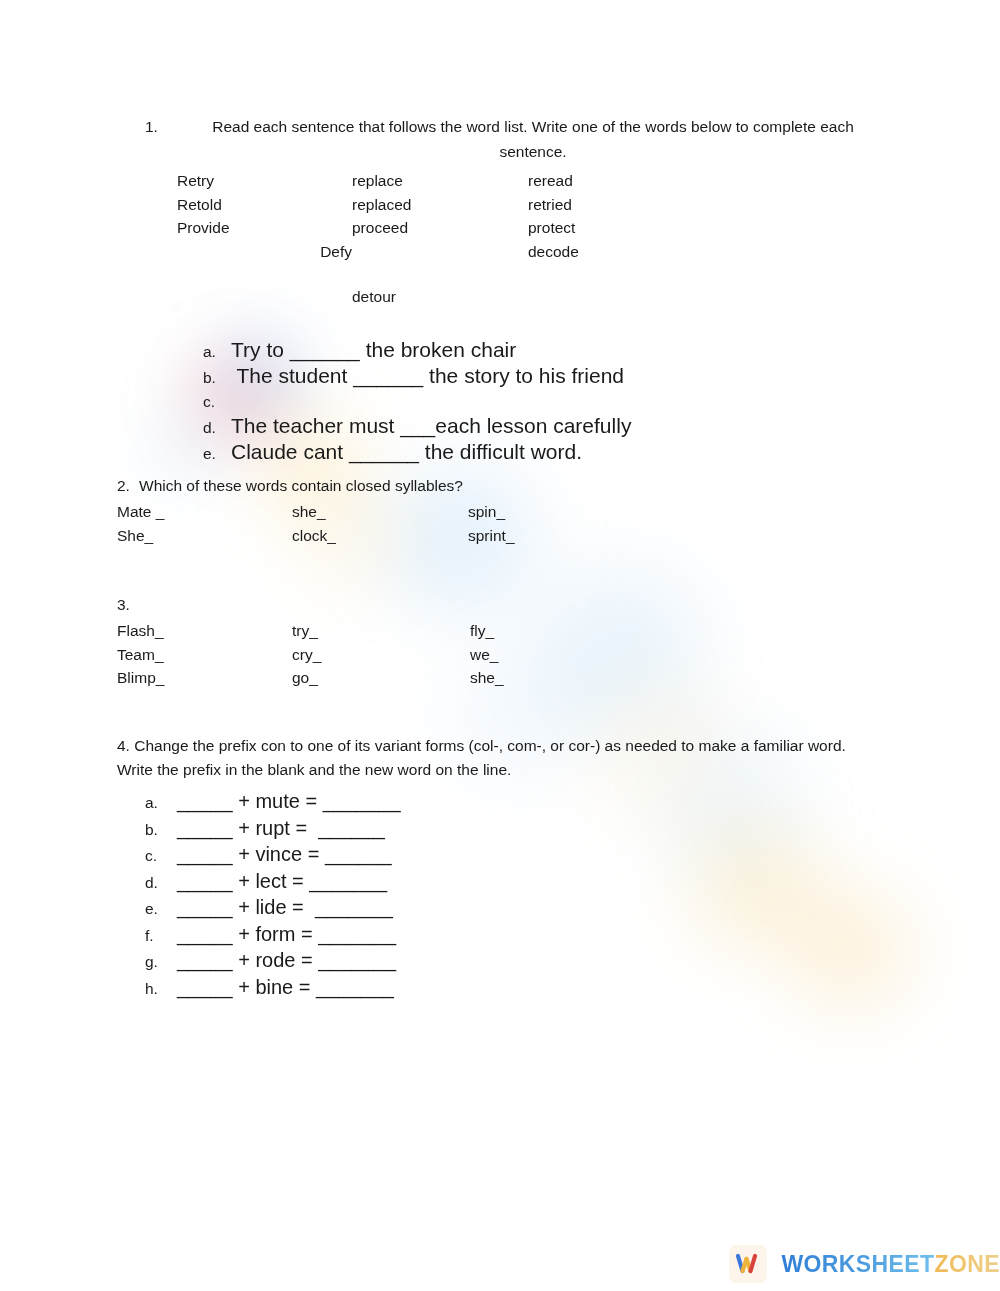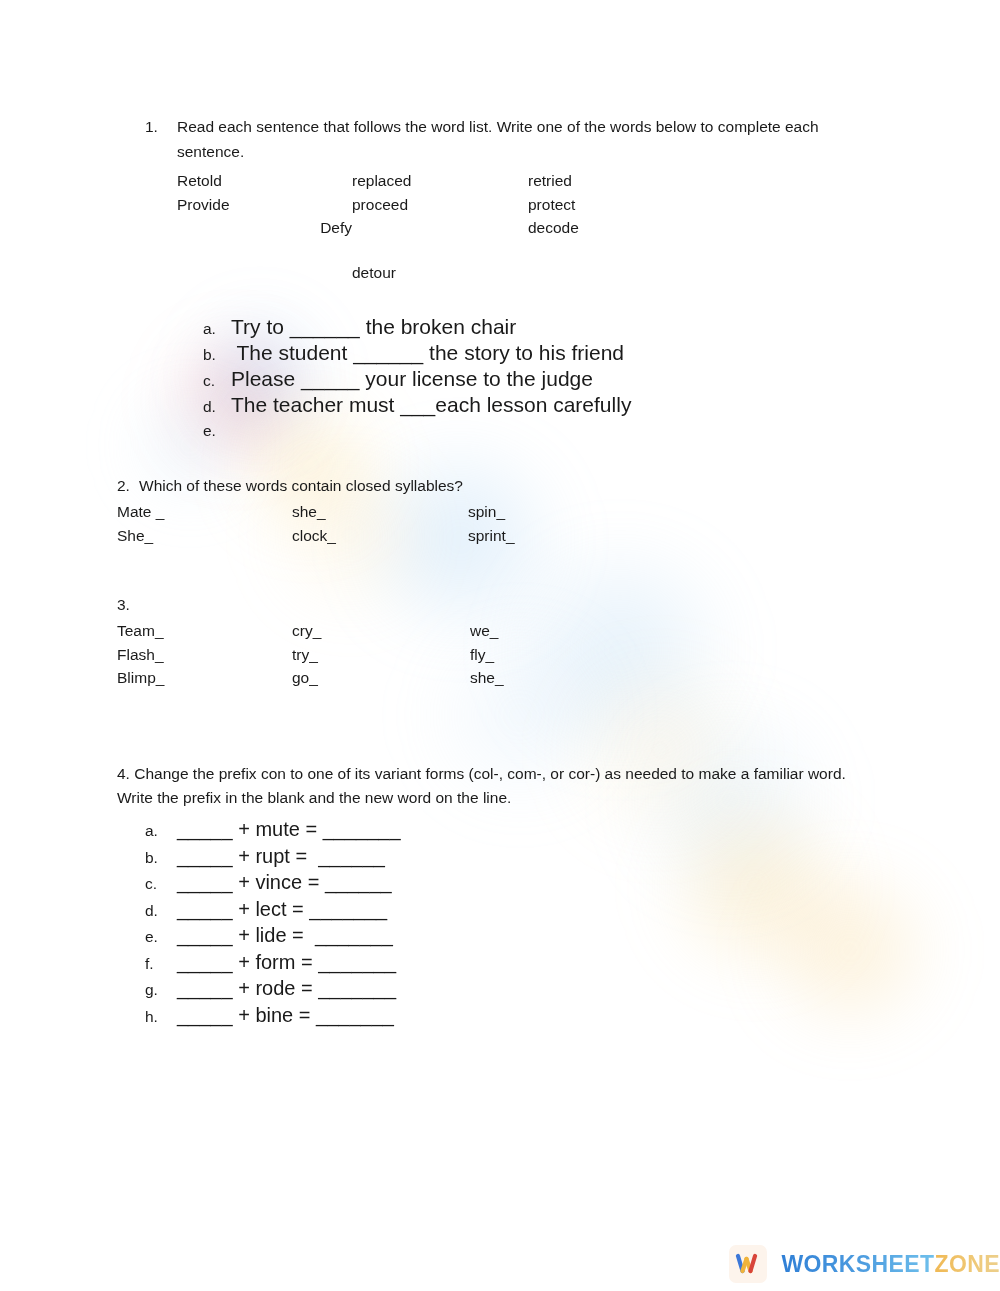--- a/index.html
+++ b/index.html
@@ -71,20 +71,21 @@
   }
   .num {
     width: 32px;
     flex: 0 0 32px;
     font-size: 15.5px;
     line-height: 25px;
   }
   .num-text {
     font-size: 15.5px;
     line-height: 25px;
+    text-align: center;
   }
 
   
   .wordgrid { display: block; }
   .wordgrid .wrow {
     display: flex;
     line-height: 23.5px;
   }
   .wordgrid .wcell {
     font-size: 15.5px;
@@ -190,20 +191,25 @@
   <div class="content">
 
     <div class="q-block" style="left:145px; top:114px; width:760px;">
       <div class="num-row">
         <div class="num">1.</div>
         <div class="num-text" style="width:712px;">Read each sentence that follows the word list. Write one of the words below to complete each sentence.</div>
       </div>
 
       <div class="wordgrid" style="margin-left:32px; margin-top:5px;">
         <div class="wrow">
+          <div class="wcell" style="width:175px;">Retry</div>
+          <div class="wcell" style="width:176px;">replace</div>
+          <div class="wcell">reread</div>
+        </div>
+        <div class="wrow">
           <div class="wcell" style="width:175px;">Retold</div>
           <div class="wcell" style="width:176px;">replaced</div>
           <div class="wcell">retried</div>
         </div>
         <div class="wrow">
           <div class="wcell" style="width:175px;">Provide</div>
           <div class="wcell" style="width:176px;">proceed</div>
           <div class="wcell">protect</div>
         </div>
         <div class="wrow">
@@ -217,28 +223,28 @@
         <div class="sub-row">
           <div class="sub-letter">a.</div>
           <div class="sub-text">Try to ______ the broken chair</div>
         </div>
         <div class="sub-row">
           <div class="sub-letter">b.</div>
           <div class="sub-text"> The student ______ the story to his friend</div>
         </div>
         <div class="sub-row">
           <div class="sub-letter">c.</div>
-          <div class="sub-text">Please _____ your license to the judge</div>
         </div>
         <div class="sub-row">
           <div class="sub-letter">d.</div>
           <div class="sub-text">The teacher must ___each lesson carefully</div>
         </div>
         <div class="sub-row">
           <div class="sub-letter">e.</div>
+          <div class="sub-text">Claude cant ______ the difficult word.</div>
         </div>
       </div>
     </div>
 
     <div class="q-block" style="left:117px; top:473px; width:760px;">
       <div class="num-row">
         <div class="num" style="width:22px; flex:0 0 22px;">2.</div>
         <div class="num-text">Which of these words contain closed syllables?</div>
       </div>
       <div class="wordgrid" style="margin-top:2px;">
@@ -254,38 +260,38 @@
         </div>
       </div>
     </div>
 
     <div class="q-block" style="left:117px; top:592px; width:760px;">
       <div class="num-row">
         <div class="num" style="width:19px; flex:0 0 19px;">3.</div>
       </div>
       <div class="wordgrid" style="margin-top:2px;">
         <div class="wrow">
+          <div class="wcell" style="width:175px;">Flash_</div>
+          <div class="wcell" style="width:178px;">try_</div>
+          <div class="wcell">fly_</div>
+        </div>
+        <div class="wrow">
           <div class="wcell" style="width:175px;">Team_</div>
           <div class="wcell" style="width:178px;">cry_</div>
           <div class="wcell">we_</div>
         </div>
         <div class="wrow">
-          <div class="wcell" style="width:175px;">Flash_</div>
-          <div class="wcell" style="width:178px;">try_</div>
-          <div class="wcell">fly_</div>
-        </div>
-        <div class="wrow">
           <div class="wcell" style="width:175px;">Blimp_</div>
           <div class="wcell" style="width:178px;">go_</div>
           <div class="wcell">she_</div>
         </div>
       </div>
     </div>
 
-    <div class="q-block" style="left:117px; top:762px; width:760px;">
+    <div class="q-block" style="left:117px; top:734px; width:760px;">
       <div class="para" style="width:742px;">
         <span>4.</span>
         <span>Change the prefix con to one of its variant forms (col-, com-, or cor-) as needed to make a familiar word. Write the prefix in the blank and the new word on the line.</span>
       </div>
 
       <div style="margin-left:28px; margin-top:7px;">
         <div class="eq-row">
           <div class="eq-letter">a.</div>
           <div class="eq-body">_____ + mute = _______</div>
         </div>

